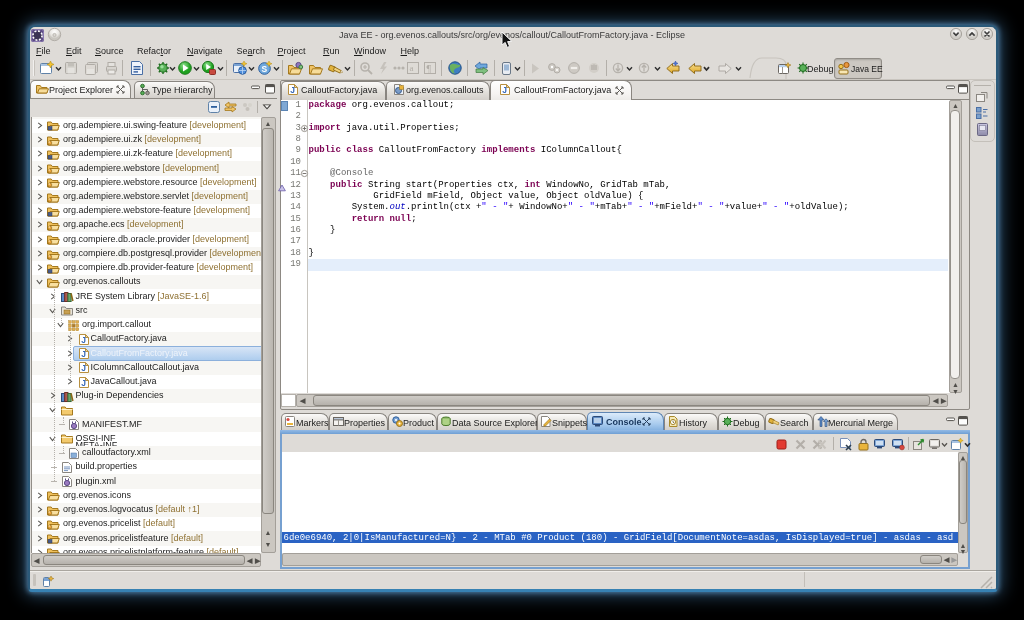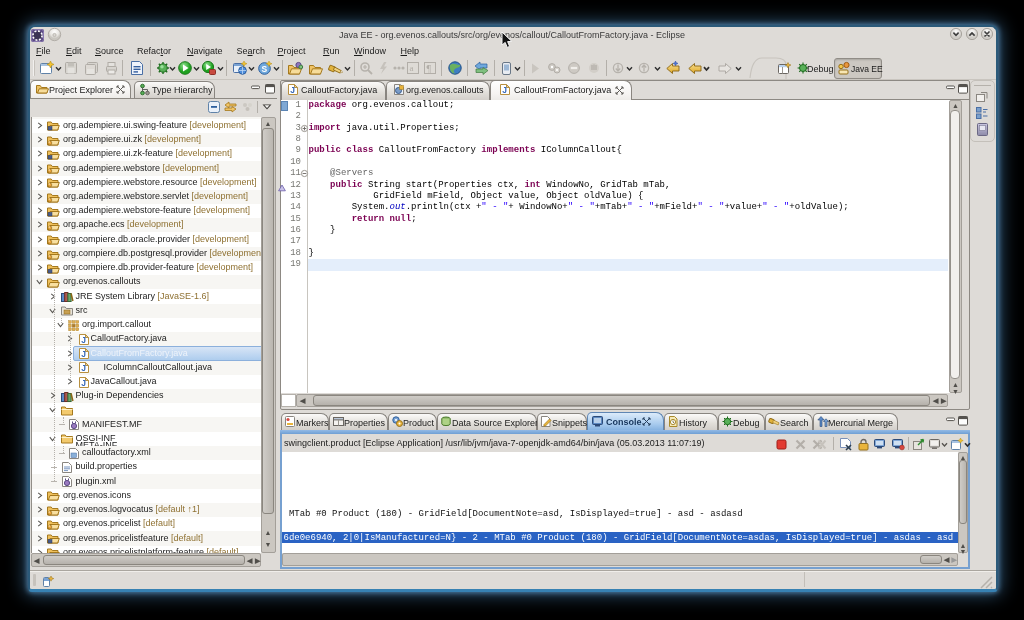--- a/index.html
+++ b/index.html
@@ -570,21 +570,21 @@
 <div class="tl" style="left:58.5px;top:230.51px;color:#eef3fa;">CalloutFromFactory.java</div>
 <div class="zeb" style="top:243.54px;"></div>
 <svg style="left:35px;top:246.74px" width="6" height="7" viewBox="0 0 6 7">
           <path d="M1.2,0.8 L4.6,3.5 L1.2,6.2" fill="none" stroke="#5a5854" stroke-width="1.05"></path>
         </svg>
 <svg style="left:45.5px;top:245.34px" width="12" height="11" viewBox="0 0 12 11">
           <path d="M1.5,0.5 h6 l3,3 v7 h-9 Z" fill="#fff" stroke="#b89040"></path>
           <path d="M7.5,0.5 l3,3 h-3 Z" fill="#e8d8a8" stroke="#b89040"></path>
           <text x="3.2" y="9" font-family="Liberation Sans" font-size="8.5" font-weight="bold" fill="#3668b8">J</text>
         </svg>
-<div class="tl" style="left:58.5px;top:244.74px;color:#1c1c1c;padding-left:13px;">IColumnCalloutCallout.java</div>
+<div class="tl" style="left:58.5px;top:244.74px;color:#1c1c1c;">IColumnCalloutCallout.java</div>
 <svg style="left:35px;top:260.97px" width="6" height="7" viewBox="0 0 6 7">
           <path d="M1.2,0.8 L4.6,3.5 L1.2,6.2" fill="none" stroke="#5a5854" stroke-width="1.05"></path>
         </svg>
 <svg style="left:45.5px;top:259.57px" width="12" height="11" viewBox="0 0 12 11">
           <path d="M1.5,0.5 h6 l3,3 v7 h-9 Z" fill="#fff" stroke="#b89040"></path>
           <path d="M7.5,0.5 l3,3 h-3 Z" fill="#e8d8a8" stroke="#b89040"></path>
           <text x="3.2" y="9" font-family="Liberation Sans" font-size="8.5" font-weight="bold" fill="#3668b8">J</text>
         </svg>
 <div class="tl" style="left:58.5px;top:258.97px;color:#1c1c1c;">JavaCallout.java</div>
 <div class="zeb" style="top:272.00px;"></div>
@@ -770,21 +770,21 @@
 <svg style="left:300.5px;top:170px" width="7" height="7" viewBox="0 0 7 7">
         <circle cx="3.5" cy="3.5" r="3.1" fill="#fff" stroke="#9a968f"></circle>
         <path d="M1.6,3.5 h3.8" stroke="#6b6762" stroke-width="0.9"></path>
       </svg>
 <pre class="abs" style="left:308.5px;top:100px;margin:0;font-family:'Liberation Mono',monospace;font-size:9px;line-height:11.36px;color:#000;"><span class="kw">package</span> org.evenos.callout;
 
 <span class="kw">import</span> java.util.Properties;
 
 <span class="kw">public</span> <span class="kw">class</span> CalloutFromFactory <span class="kw">implements</span> IColumnCallout{
 
-    <span class="an">@Servers</span>
+    <span class="an">@Console</span>
     <span class="kw">public</span> String start(Properties ctx, <span class="kw">int</span> WindowNo, GridTab mTab,
             GridField mField, Object value, Object oldValue) {
         System.<span class="fi">out</span>.println(ctx +<span class="st">" - "</span>+ WindowNo+<span class="st">" - "</span>+mTab+<span class="st">" - "</span>+mField+<span class="st">" - "</span>+value+<span class="st">" - "</span>+oldValue);
         <span class="kw">return</span> <span class="kw">null</span>;
     }
 
 }
 </pre>
 <div class="abs" style="left:281px;top:393.5px;width:15px;height:13px;background:#fff;border:1px solid #b5b1ab;box-sizing:border-box;"></div>
 <div class="trough" style="left:296px;top:393.5px;width:652px;height:13.5px;"></div>
@@ -894,21 +894,20 @@
 <div class="tabtxt" style="left:828px;top:417.5px;">Mercurial Merge</div>
 <svg style="left:946px;top:417px" width="9" height="8" viewBox="0 0 9 8">
         <rect x="0.5" y="1" width="8" height="2.6" rx="1" fill="#fdfdfc" stroke="#55524e"></rect>
       </svg>
 <svg style="left:958px;top:416px" width="10" height="10" viewBox="0 0 10 10">
         <rect x="0.5" y="0.5" width="9" height="8.6" rx="1" fill="#fdfdfc" stroke="#55524e"></rect>
         <rect x="0.5" y="0.5" width="9" height="2.6" fill="#55524e"></rect>
       </svg>
 <div class="abs" style="left:280px;top:429.5px;width:689.5px;height:4px;background:linear-gradient(#93bae6,#6f9fd4);"></div>
 <div class="abs" style="left:280px;top:433px;width:689.5px;height:135.5px;border:2px solid #76a0d0;border-top:none;box-sizing:border-box;"></div>
-<div class="t" style="left:284px;top:438px;font-size:9px;color:#1c1c1c;">swingclient.product [Eclipse Application] /usr/lib/jvm/java-7-openjdk-amd64/bin/java (05.03.2013 11:07:19)</div>
 <svg style="left:776px;top:439px" width="11" height="11" viewBox="0 0 11 11">
         <rect x="1" y="1" width="9" height="9" rx="1.5" fill="#e23b32" stroke="#9e1f18"></rect>
       </svg>
 <svg style="left:795px;top:439px" width="11" height="11" viewBox="0 0 11 11">
         <path d="M1.5,1.5 L9.5,9.5 M9.5,1.5 L1.5,9.5" stroke="#b3afa9" stroke-width="2.2"></path>
       </svg>
 <svg style="left:812px;top:439px" width="14" height="11" viewBox="0 0 14 11">
         <path d="M1.5,1.5 L9.5,9.5 M9.5,1.5 L1.5,9.5" stroke="#b3afa9" stroke-width="2.2"></path>
         <path d="M6.5,1.5 L13.5,9.5 M13.5,1.5 L6.5,9.5" stroke="#c6c2bc" stroke-width="2"></path>
       </svg>
@@ -947,26 +946,20 @@
       </svg>
 <svg style="left:951px;top:438px" width="13" height="13" viewBox="0 0 13 13">
         <rect x="0.5" y="2.5" width="9" height="9" rx="1" fill="#fff" stroke="#5f82a8"></rect>
         <rect x="1" y="3" width="8" height="2" fill="#a9c4e2"></rect>
         <path d="M9.5,0 L10.3,1.8 L12.2,2.6 L10.3,3.4 L9.5,5.2 L8.7,3.4 L6.8,2.6 L8.7,1.8 Z" fill="#f4c430" stroke="#b98e14" stroke-width="0.5"></path>
       </svg>
 <svg style="left:964px;top:442px" width="7" height="6" viewBox="0 0 7 6">
         <path d="M1,1.2 L3.5,4 L6,1.2" fill="none" stroke="#2e2e2e" stroke-width="1.6"></path>
       </svg>
 <div class="abs" style="left:282px;top:452px;width:675.5px;height:101px;background:#fff;"></div>
-<pre class="abs" style="left:283.5px;top:452.5px;margin:0;font-family:'Liberation Mono',monospace;font-size:9px;line-height:11.36px;color:#111;"> 
- 
- 
- 
- 
- MTab #0 Product (180) - GridField[DocumentNote=asd, IsDisplayed=true] - asd - asdasd</pre>
 <div class="abs" style="left:282px;top:531.8px;width:675.5px;height:11.6px;background:#2a63c4;"></div>
 <div class="t" style="left:283.5px;top:533px;font-family:'Liberation Mono',monospace;font-size:9px;color:#fff;">6de0e6940, 2|0|IsManufactured=N} - 2 - MTab #0 Product (180) - GridField[DocumentNote=asdas, IsDisplayed=true] - asdas - asd</div>
 <div class="trough" style="left:957.5px;top:452px;width:10.5px;height:101px;"></div>
 <div class="arr" style="left:959.5px;top:454px;font-size:7px;z-index:5;">▲</div>
 <div class="thumb" style="left:958.5px;top:460px;width:8.5px;height:64px;"></div>
 <div class="arr" style="left:959.5px;top:542px;font-size:7px;">▲</div>
 <div class="arr" style="left:959.5px;top:548px;font-size:7px;">▼</div>
 <div class="trough" style="left:282px;top:553px;width:675.5px;height:12.5px;"></div>
 <div class="thumbh" style="left:920px;top:554.5px;width:22px;height:9.5px;"></div>
 <div class="arr" style="left:944px;top:556px;">◀</div>

